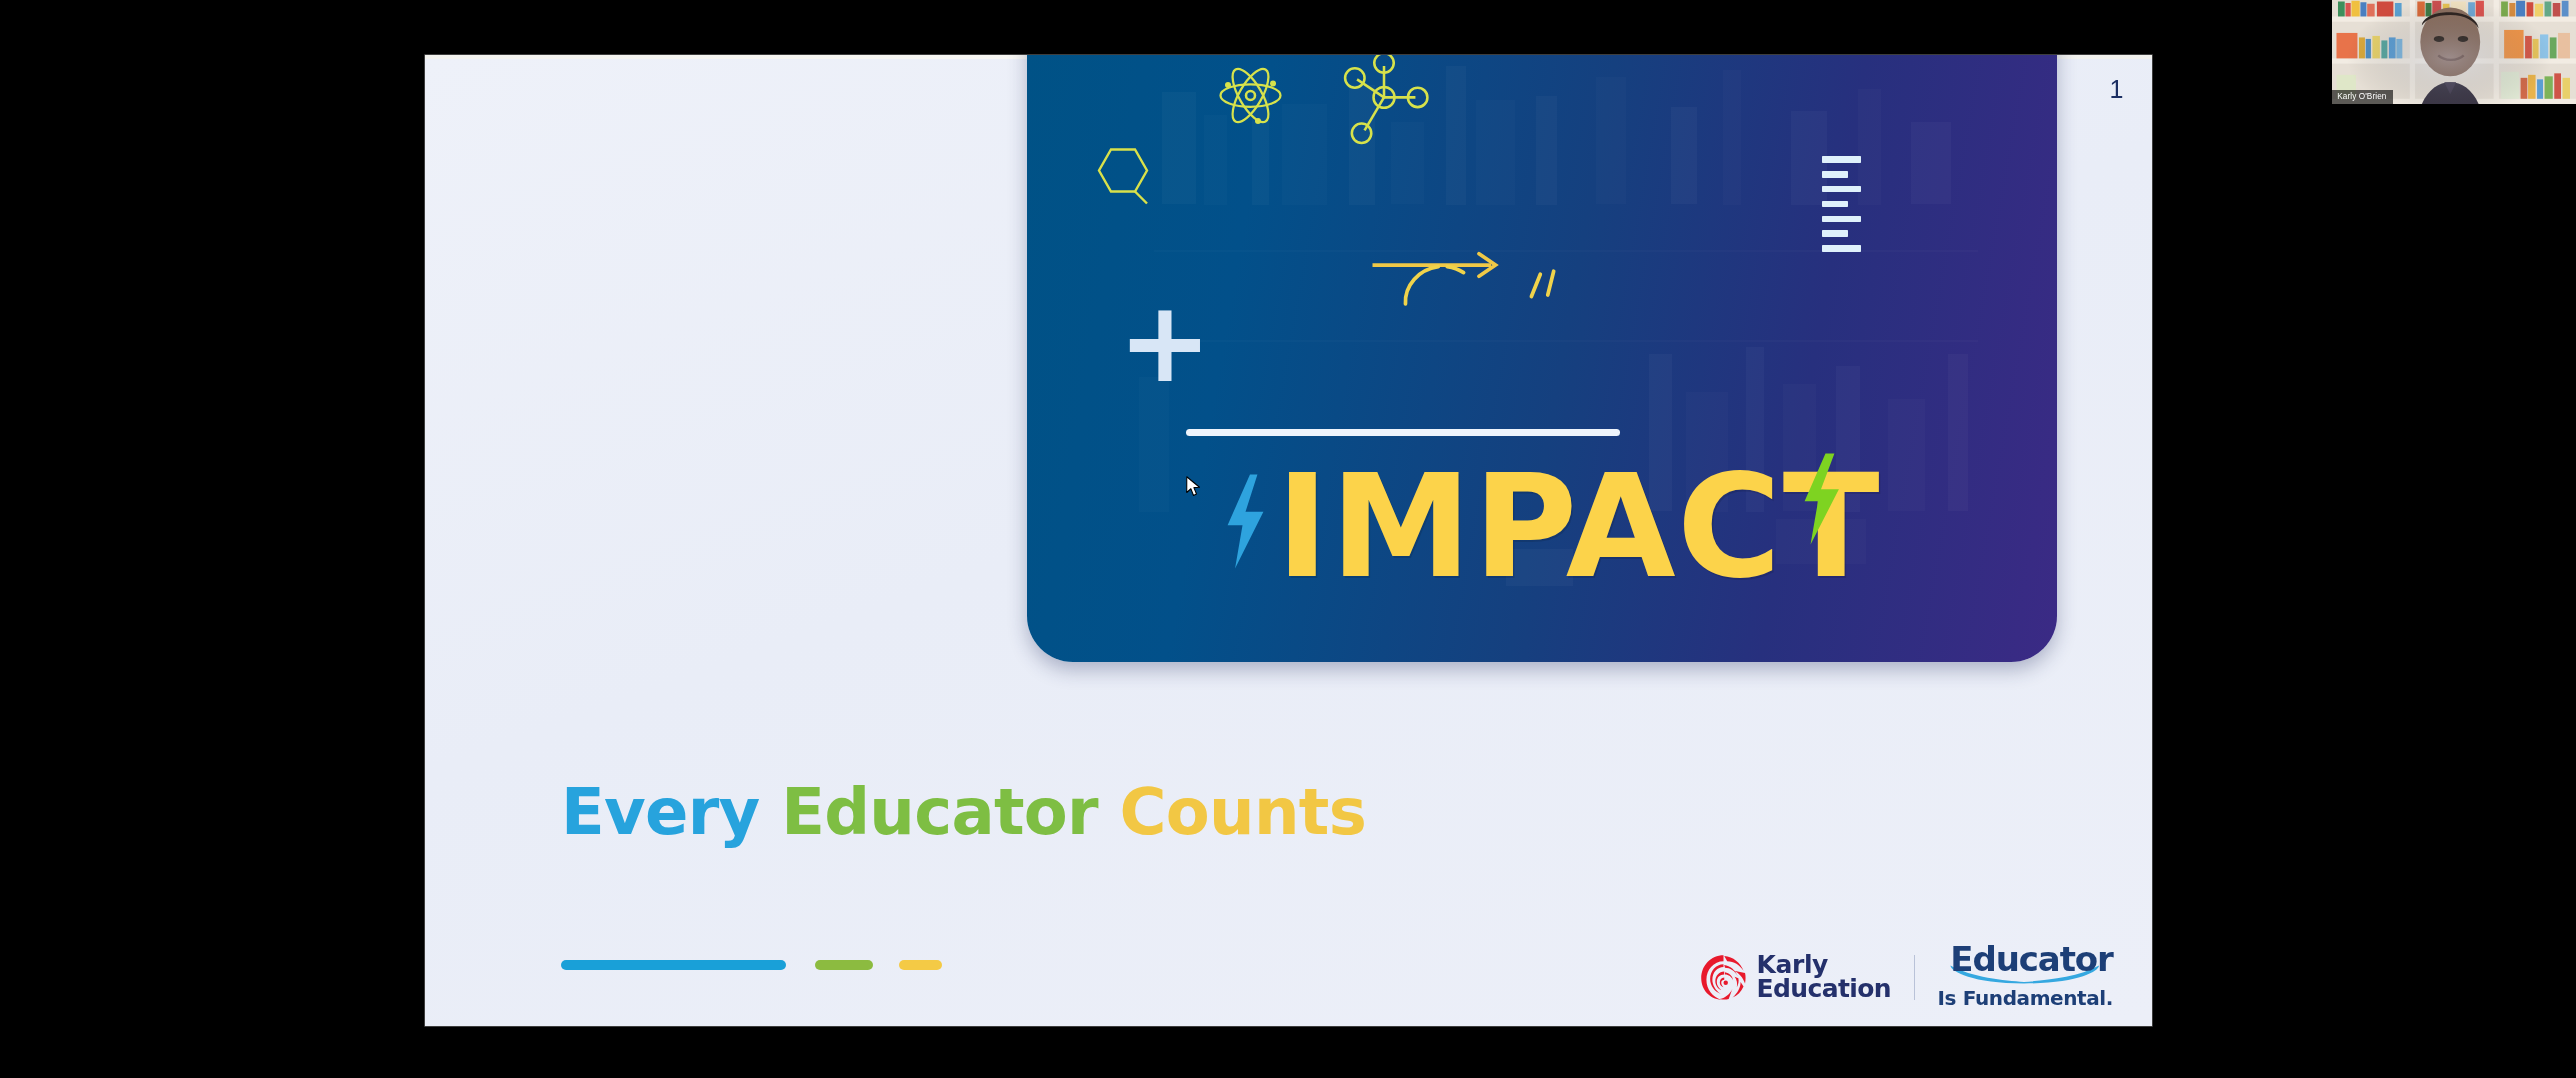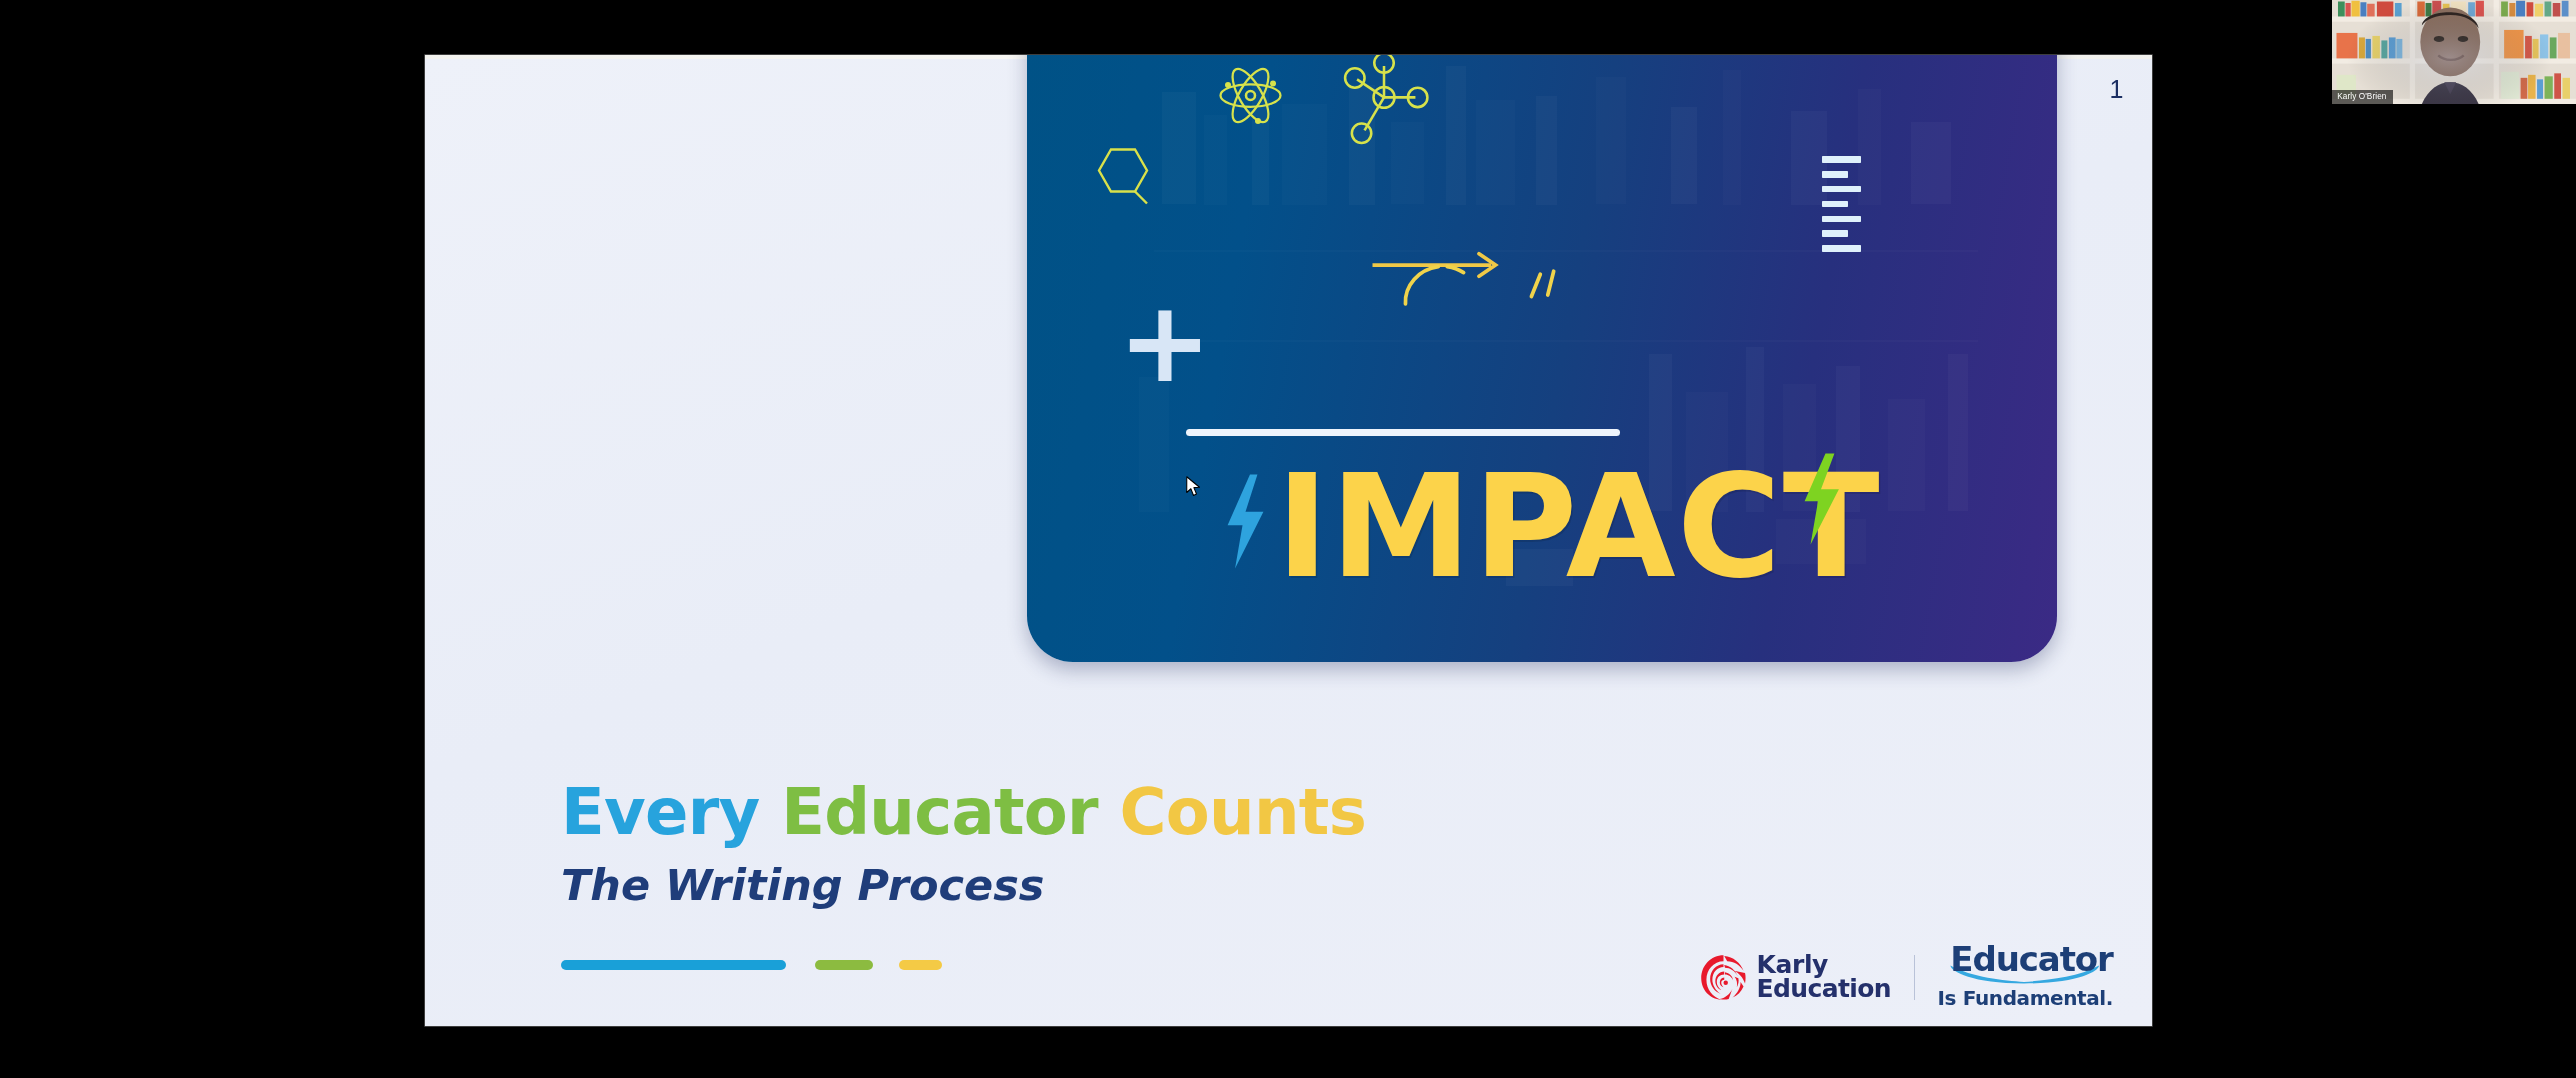--- a/index.html
+++ b/index.html
@@ -266,21 +266,20 @@
         <polygon points="34,2 6,66 24,66 14,124 52,50 28,50 46,2" fill="#7ed321"></polygon>
       </svg>
     </div>
 
     <div id="title-line">
       <span class="w1">Every</span>
       <span class="w2">Educator</span>
       <span class="w3">Counts</span>
     </div>
 
-    <div id="subtitle">The Writing Process</div>
 
     <div id="accent-bars">
       <span class="bar-blue"></span>
       <span class="bar-green"></span>
       <span class="bar-yellow"></span>
     </div>
 
     <div id="logos">
 
       <div class="logo-shell">

